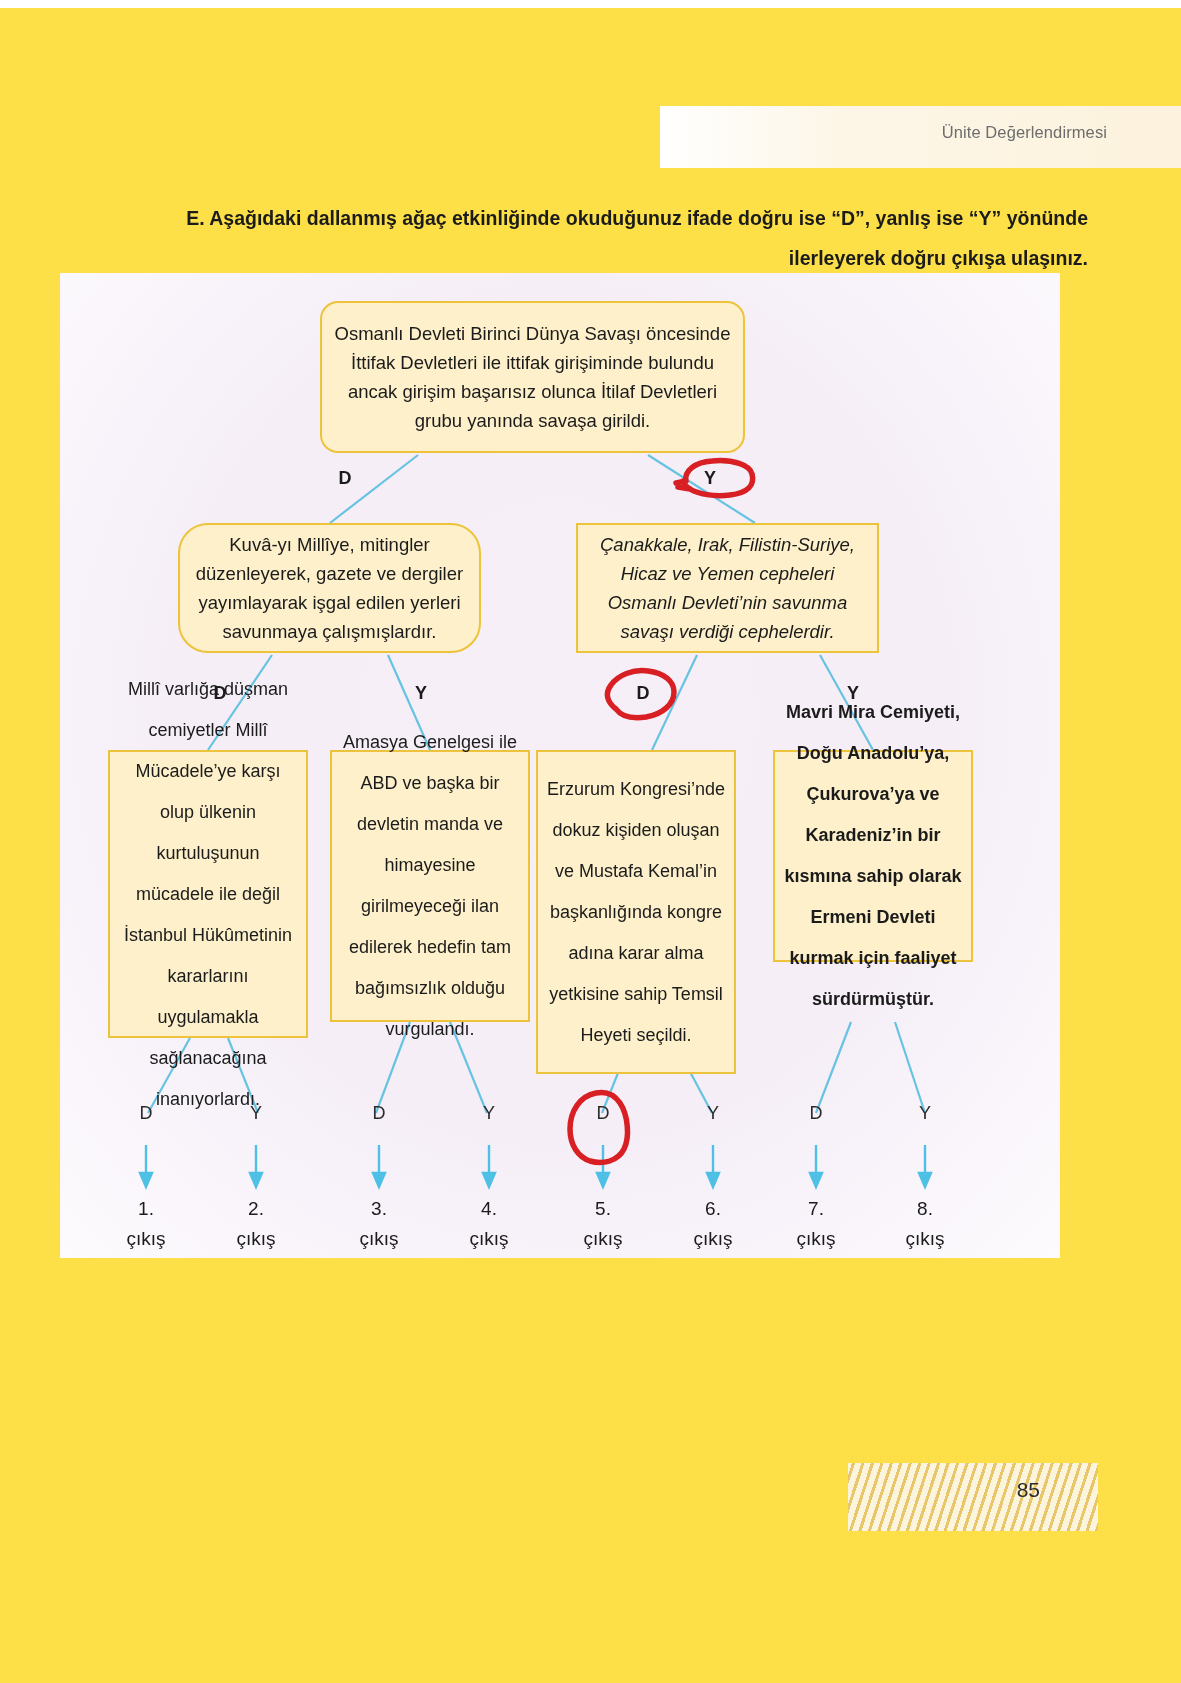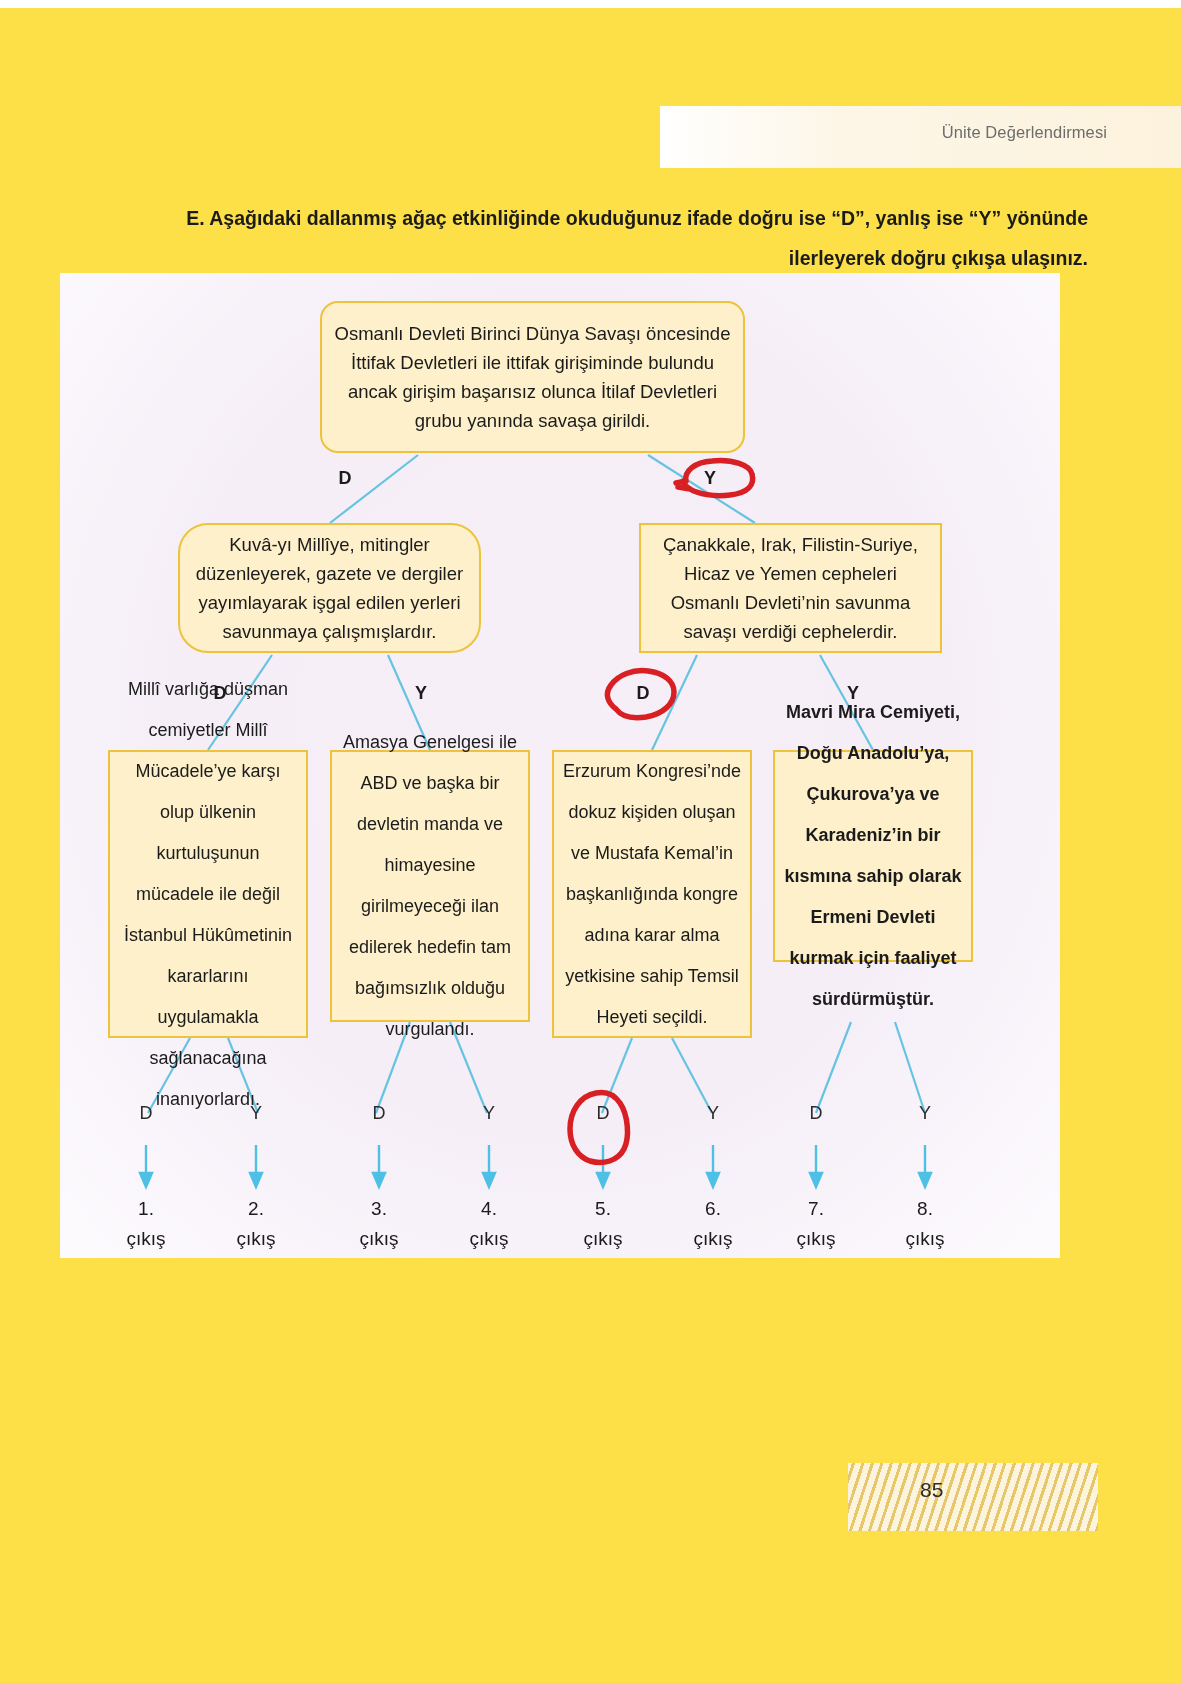--- a/index.html
+++ b/index.html
@@ -98,31 +98,31 @@
     font-size: 18.5px;
     border-radius: 18px;
   }
   .node.lvl2 {
     top: 250px;
     width: 303px;
     height: 130px;
     font-size: 18.5px;
   }
   .node.lvl2.a { left: 178px; border-radius: 30px; }
-  .node.lvl2.b { left: 639px; }
+  .node.lvl2.b { left: 576px; font-style: italic; }
 
   .node.lvl3 {
     top: 477px;
     width: 200px;
     font-size: 18px;
     line-height: 41px;
   }
   .node.lvl3.a { left: 108px; height: 288px; }
   .node.lvl3.b { left: 330px; height: 272px; }
-  .node.lvl3.c { left: 552px; height: 288px; }
+  .node.lvl3.c { left: 536px; height: 324px; }
   .node.lvl3.d { left: 773px; height: 212px; font-weight: bold; }
 
   .branch-label {
     position: absolute;
     font-size: 18px;
     font-weight: bold;
     color: #1b1b1b;
     text-align: center;
     width: 30px;
   }
@@ -169,21 +169,21 @@
       -72deg,
       #e7c76a 0px, #e7c76a 3px,
       #fdf4de 3px, #fdf4de 9px
     );
   }
   .page-number {
     position: absolute;
     left: 920px;
     top: 1470px;
     width: 120px;
-    text-align: left;
+    text-align: right;
     font-size: 21px;
     color: #2b2b2b;
   }
 </style>
 </head>
 <body>
 
 <div class="page">
 
   <div class="header-band"></div>

